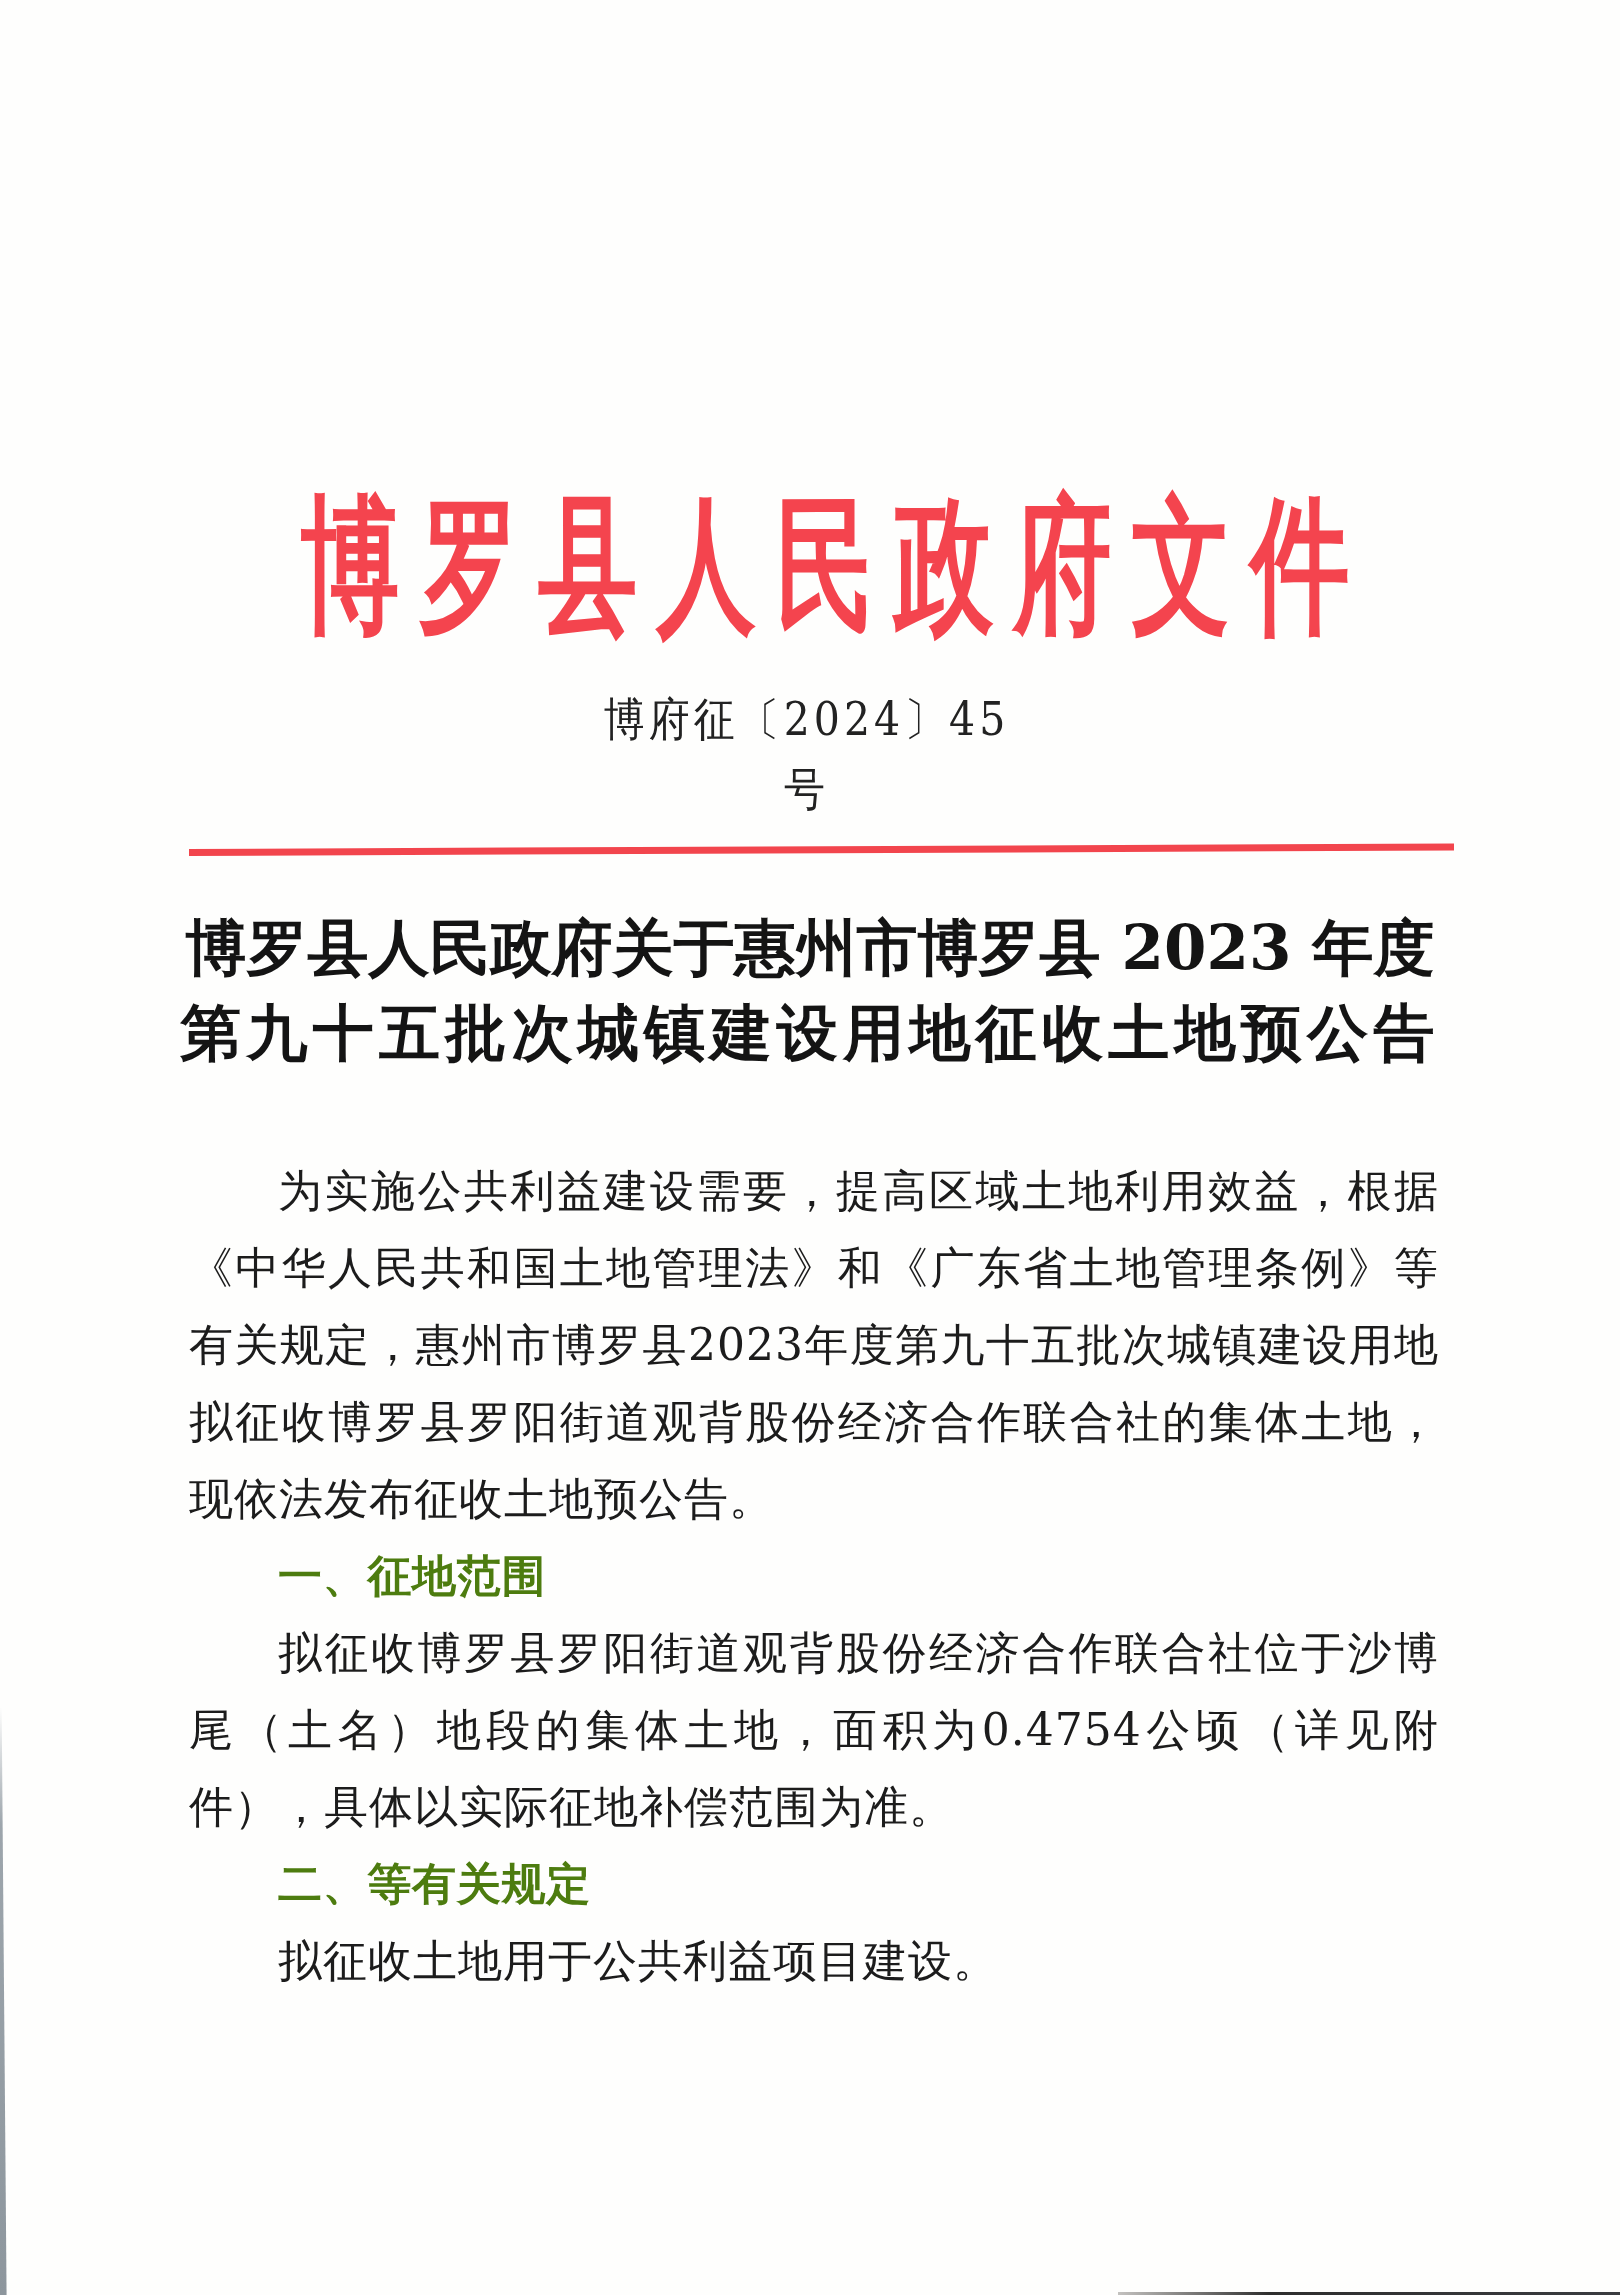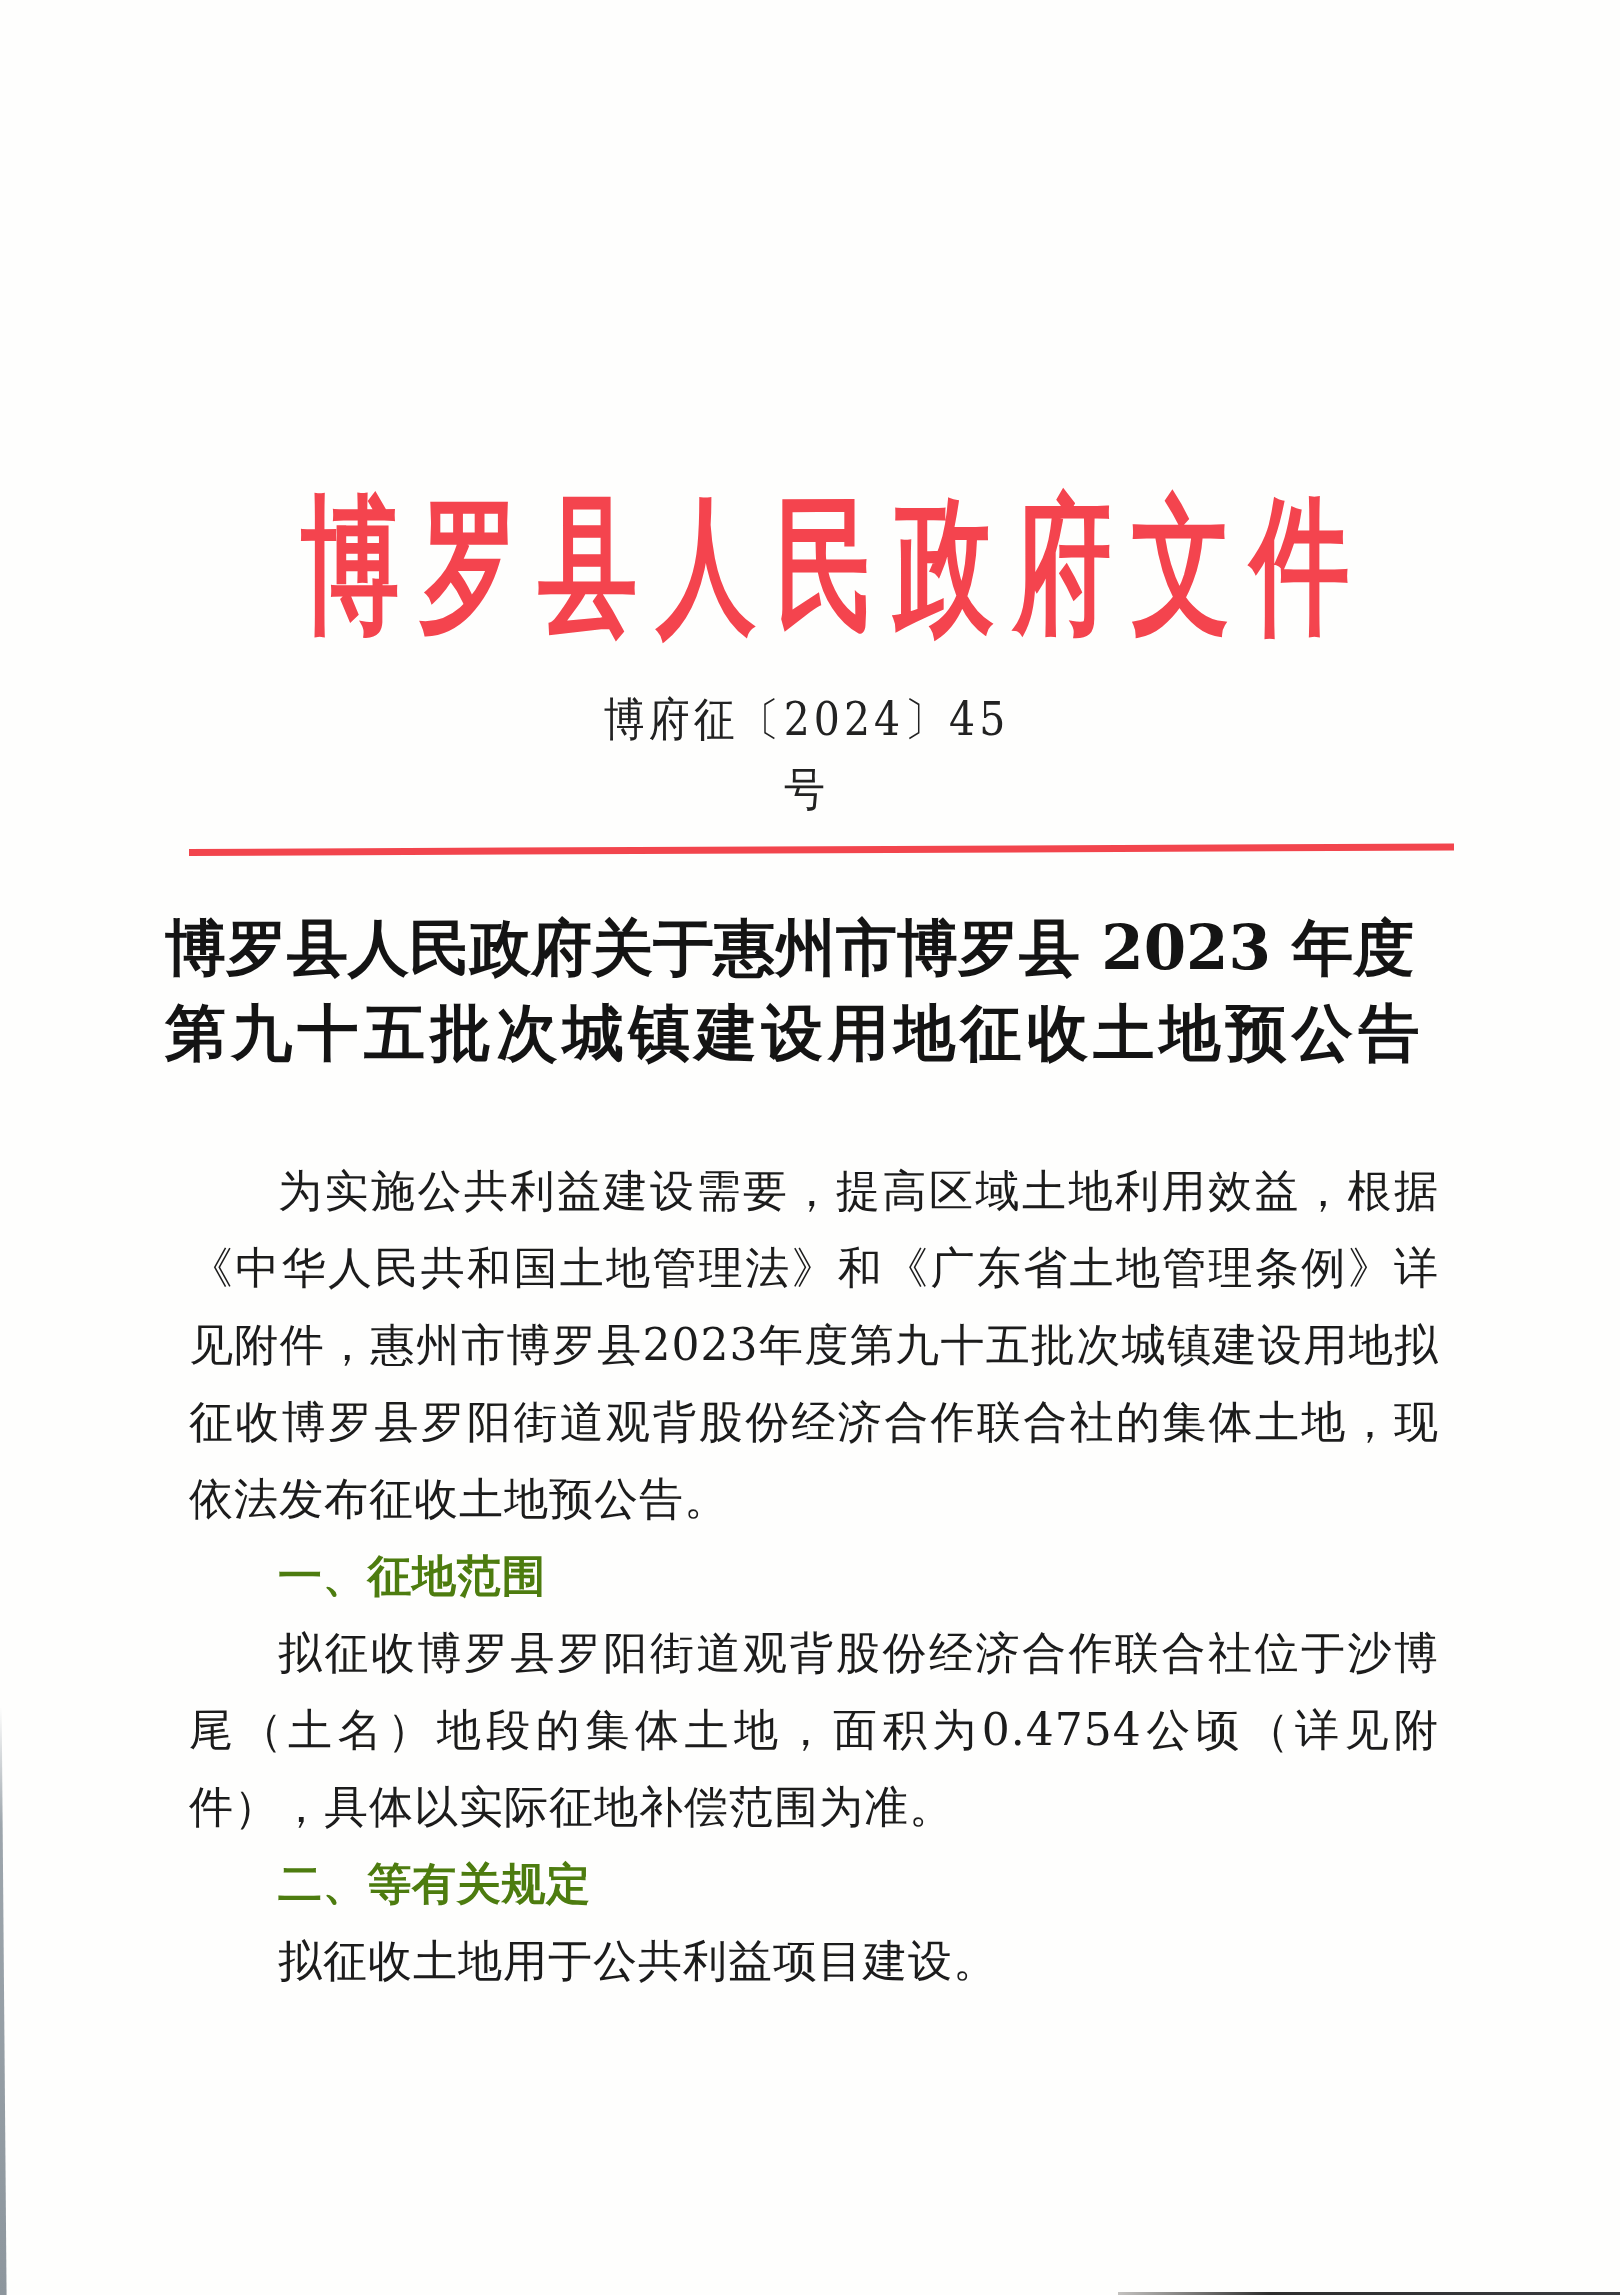--- a/index.html
+++ b/index.html
@@ -82,20 +82,21 @@
       width: 1265px;
       height: 6.6px;
       background: #f2454d;
       transform: rotate(-0.25deg);
       transform-origin: left center;
     }
     .title {
       position: absolute;
       left: 165px;
       width: 1290px;
+      text-align: center;
       font-family: "DejaVu Serif", serif;
       font-weight: bold;
       font-size: 61px;
       color: #141414;
       line-height: 86px;
       white-space: nowrap;
     }
     .title.l1 { top: 905px; }
     .title.l2 { top: 990px; letter-spacing: 5.3px; }
     .body-text {
@@ -146,21 +147,21 @@
   </div>
 
   <div class="doc-number">博府征〔2024〕45号</div>
 
   <div class="red-rule"></div>
 
   <div class="title l1">博罗县人民政府关于惠州市博罗县 2023 年度</div>
   <div class="title l2">第九十五批次城镇建设用地征收土地预公告</div>
 
   <div class="body-text">
-    <p class="para">为实施公共利益建设需要，提高区域土地利用效益，根据《中华人民共和国土地管理法》和《广东省土地管理条例》详见附件，惠州市博罗县2023年度第九十五批次城镇建设用地拟征收博罗县罗阳街道观背股份经济合作联合社的集体土地，现依法发布征收土地预公告。</p>
+    <p class="para">为实施公共利益建设需要，提高区域土地利用效益，根据《中华人民共和国土地管理法》和《广东省土地管理条例》等有关规定，惠州市博罗县2023年度第九十五批次城镇建设用地拟征收博罗县罗阳街道观背股份经济合作联合社的集体土地，现依法发布征收土地预公告。</p>
     <p class="heading">一、征地范围</p>
     <p class="para">拟征收博罗县罗阳街道观背股份经济合作联合社位于沙博尾（土名）地段的集体土地，面积为0.4754公顷（详见附件），具体以实际征地补偿范围为准。</p>
     <p class="heading">二、等有关规定</p>
     <p class="para">拟征收土地用于公共利益项目建设。</p>
   </div>
 
 </div>
 
 
 </body></html>

